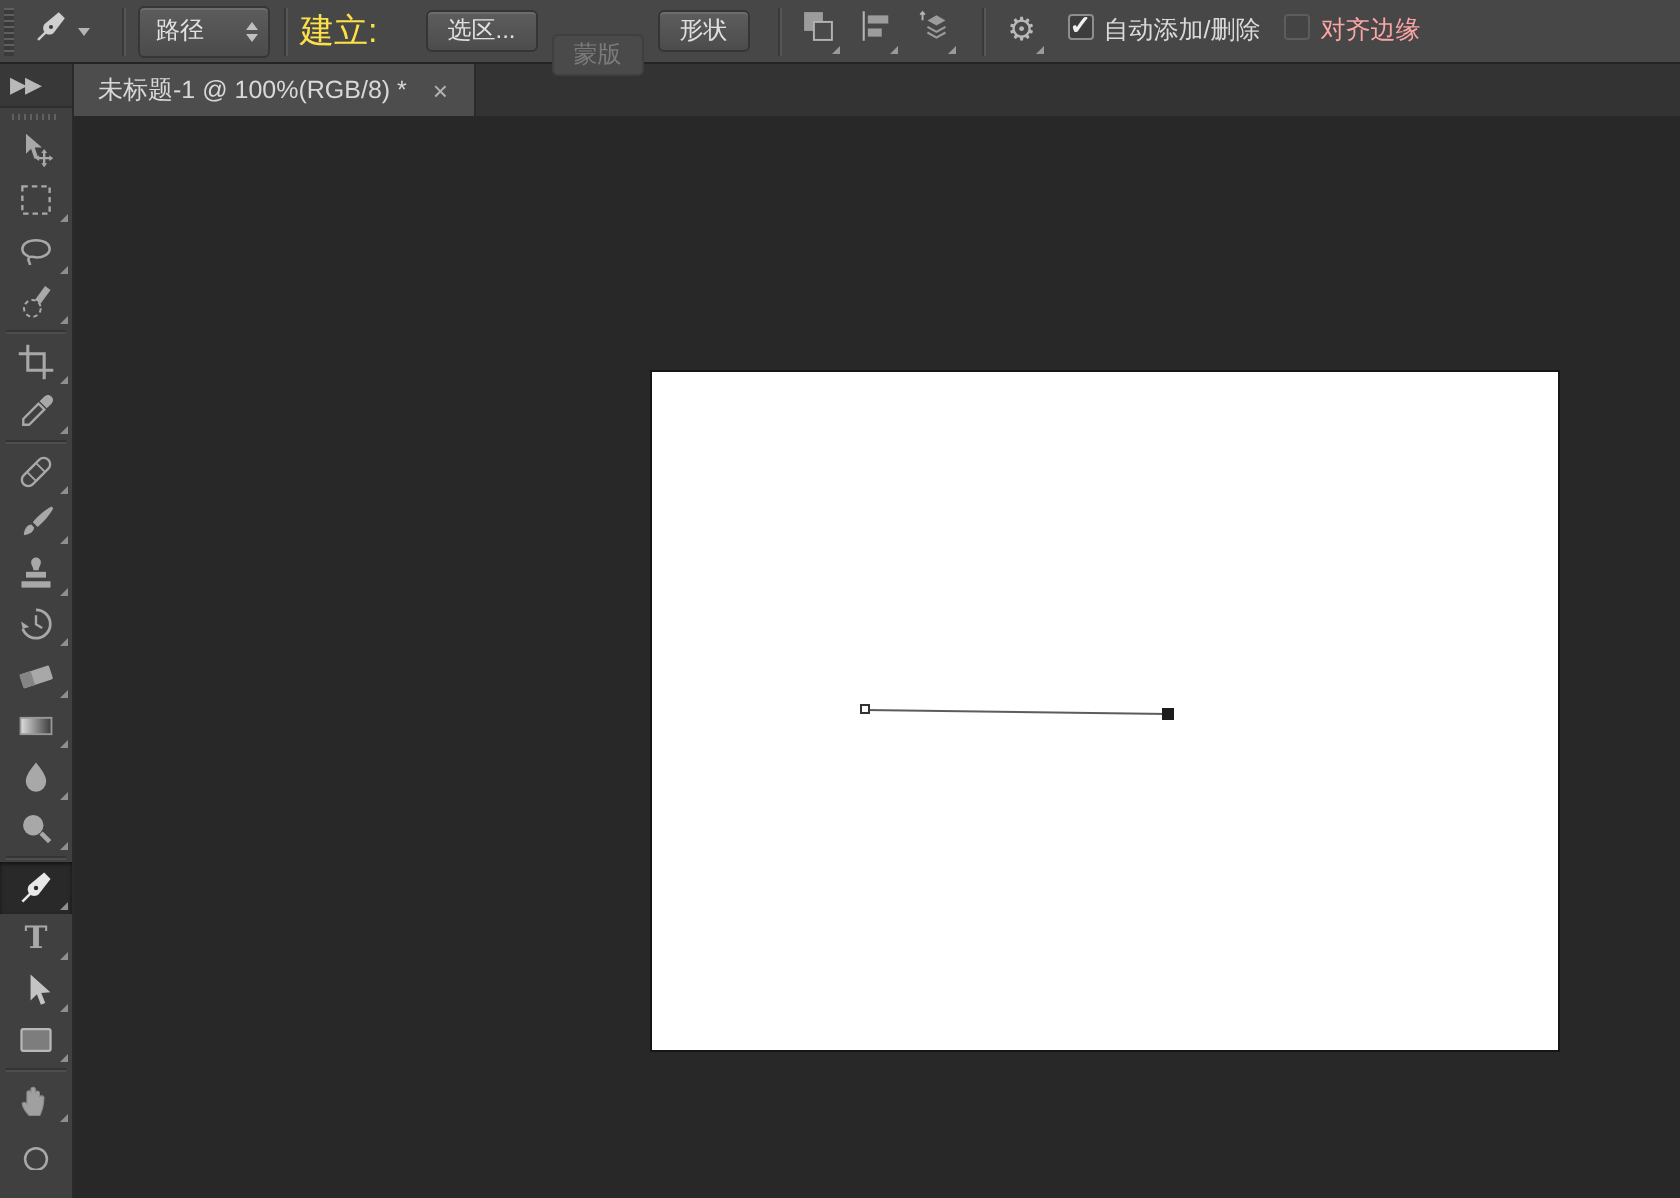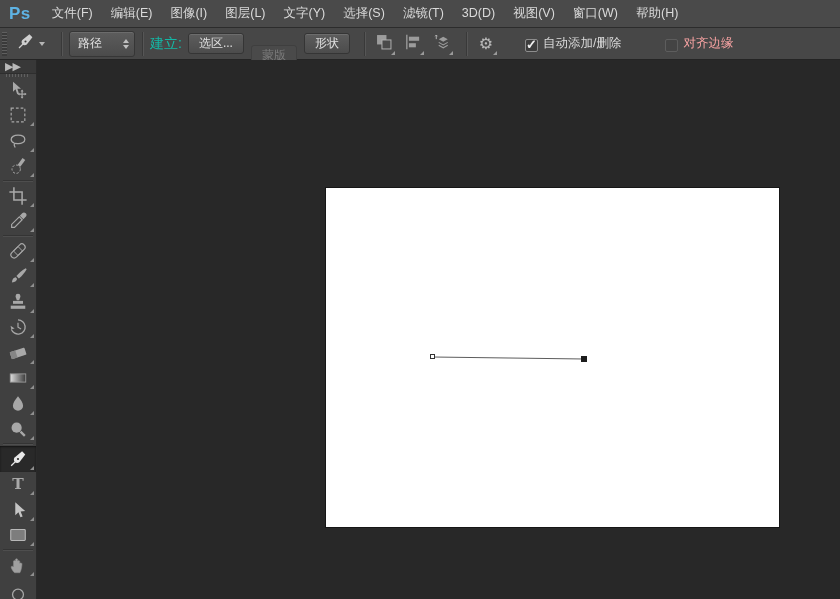--- a/index.html
+++ b/index.html
@@ -23,32 +23,32 @@
              border-top:4px solid #b5b5b5; margin-left:4px; }
   .sep { width:1px; height:24px; background:#393939; box-shadow:1px 0 0 #565656; margin:0 7px; }
   .pselect { width:66px; height:26px; background:linear-gradient(#5c5c5c,#4b4b4b);
              border:1px solid #363636; border-radius:3px; box-shadow:inset 0 1px 0 rgba(255,255,255,.10);
              display:flex; align-items:center; padding:0 5px 0 8px; color:#e2e2e2; font-size:12px; }
   .pselect .grow { flex:1; }
   .updown { display:flex; flex-direction:column; gap:2px; }
   .updown i { width:0; height:0; border-left:3.5px solid transparent; border-right:3.5px solid transparent; display:block; }
   .updown i.up { border-bottom:4px solid #c0c0c0; }
   .updown i.dn { border-top:4px solid #c0c0c0; }
-  .olbl { font-size:14px; color:#14b8a6; margin:0 6px 0 0; white-space:nowrap; }
+  .olbl { font-size:17px; color:#fde047; margin:0 24px 0 0; white-space:nowrap; }
   .obtn { height:21px; padding:0 10px; margin-right:7px; font-size:12px; color:#e0e0e0;
           font-family:"Liberation Sans",sans-serif;
           background:linear-gradient(#5d5d5d,#4c4c4c); border:1px solid #353535; border-radius:3px;
           box-shadow:inset 0 1px 0 rgba(255,255,255,.10); cursor:default; white-space:nowrap; }
   .obtn.disabled { background:#4a4a4a; color:#7b7b7b; border-color:#3f3f3f; box-shadow:none;margin-top:24px; }
   .oicon { position:relative; width:24px; height:24px; display:flex; align-items:center; justify-content:center;
            margin-right:5px; border-radius:2px; }
   .oicon .corner { position:absolute; right:1px; bottom:1px; width:0; height:0;
                    border-left:4px solid transparent; border-bottom:4px solid #9a9a9a; }
   .gear { font-size:16px; color:#b8b8b8; line-height:1; }
-  .chk { display:flex; align-items:flex-end; margin:0 22px; }
+  .chk { display:flex; align-items:flex-start; margin:0 6px; }
   .chkbox { width:13px; height:13px; border:1px solid #8d8d8d; background:#3d3d3d; border-radius:2px;
             margin-right:5px; position:relative; }
   .chkbox.checked::after { content:"✓"; position:absolute; left:0px; top:-3px; color:#f0f0f0;
                            font-size:13px; font-weight:bold; }
   .chklbl { font-size:12.5px; color:#dadada; white-space:nowrap; }
   .chk.disabled .chkbox { border-color:#5d5d5d; background:#444; }
   .chk.disabled .chklbl { color:#fca5a5; }
 
   
   .mainrow { flex:1; display:flex; min-height:0; }
@@ -84,34 +84,20 @@
   .anchor.hollow { width:5px; height:5px; background:#ffffff; border:1px solid #333; }
   .anchor.solid { width:6px; height:6px; background:#1c1c1c; }
   .watermark { position:absolute; right:4px; bottom:5px; font-size:20px; font-weight:bold;
                letter-spacing:2px; color:#c8a05c; text-shadow:-1px -1px 0 rgba(250,240,215,.85); }
 </style>
 </head>
 <body>
 
 <div class="app">
 
-  <div class="menubar">
-    <span class="logo" style="color: rgb(94, 179, 228);">Ps</span>
-    <span class="mitem">文件(F)</span>
-    <span class="mitem">编辑(E)</span>
-    <span class="mitem">图像(I)</span>
-    <span class="mitem">图层(L)</span>
-    <span class="mitem">文字(Y)</span>
-    <span class="mitem">选择(S)</span>
-    <span class="mitem">滤镜(T)</span>
-    <span class="mitem">3D(D)</span>
-    <span class="mitem">视图(V)</span>
-    <span class="mitem">窗口(W)</span>
-    <span class="mitem">帮助(H)</span>
-  </div>
 
   <div class="optbar">
     <div class="vgrip"></div>
     <div class="preset">
       <span>
         <svg width="19" height="19" viewBox="0 0 22 22">
           <path d="M15.5 2.5 19 6l-6.5 8.5c-1.5 1.3-3.8 1.1-5-.2s-1.5-3.5-.2-5z" fill="#cfcfcf"></path>
           <path d="M9.8 12.2 3.5 18.5" stroke="#cfcfcf" stroke-width="1.4" fill="none"></path>
           <circle cx="11" cy="11" r="1.2" fill="#3a3a3a"></circle>
         </svg>
@@ -328,20 +314,26 @@
           <i class="fo"></i>
       </div>
       <div class="tool">
         <svg width="20" height="20" viewBox="0 0 22 22">
           <circle cx="11" cy="16" r="6" fill="none" stroke="#a8a8a8" stroke-width="1.4"></circle>
         </svg>
       </div>
     </div>
 
     <div class="rightcol">
+      <div class="tabbar">
+        <div class="tab">
+          <span>未标题-1 @ 100%(RGB/8) *</span>
+          <span class="tclose">×</span>
+        </div>
+      </div>
       <div class="workspace">
         <div class="canvas">
           <svg>
             <line x1="107" y1="169" x2="258" y2="171" stroke="#5c5c5c" stroke-width="1"></line>
           </svg>
           <div class="anchor hollow" style="left: 103.5px; top: 165.5px;"></div>
           <div class="anchor solid" style="left: 255px; top: 168px;"></div>
         </div>
       </div>
     </div>

